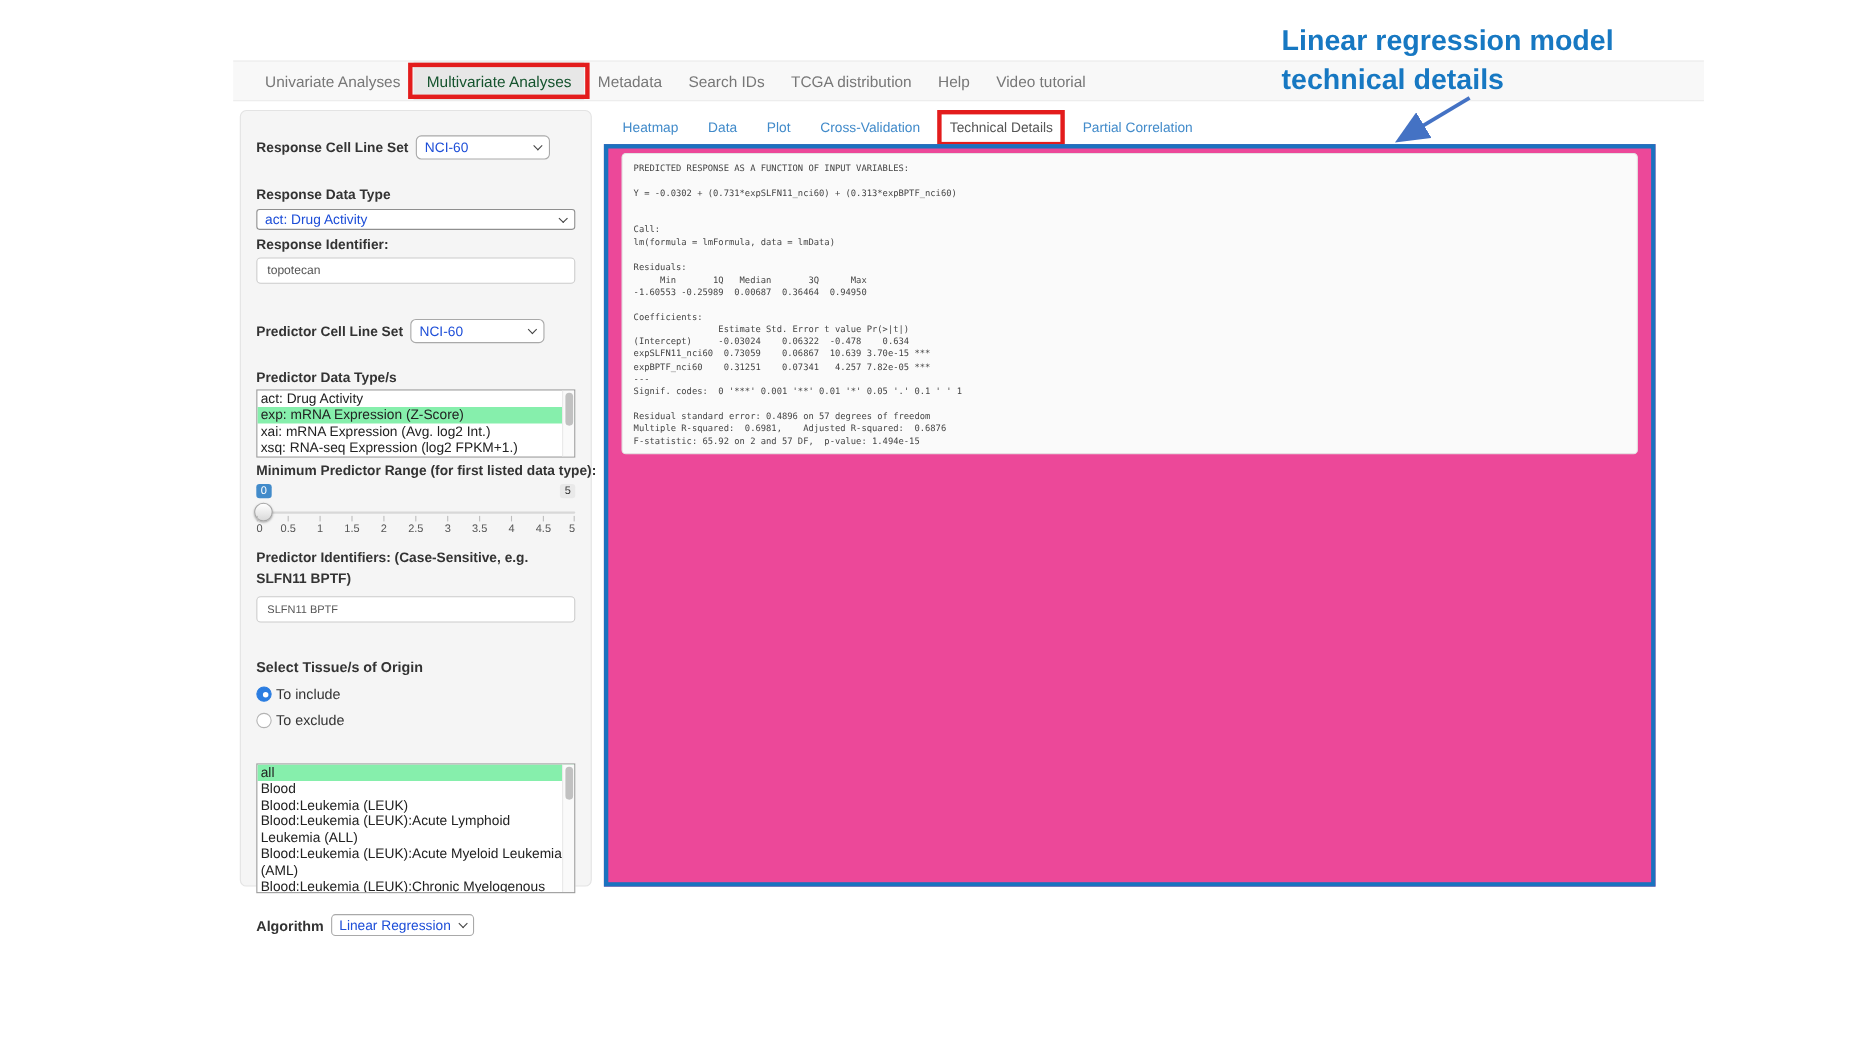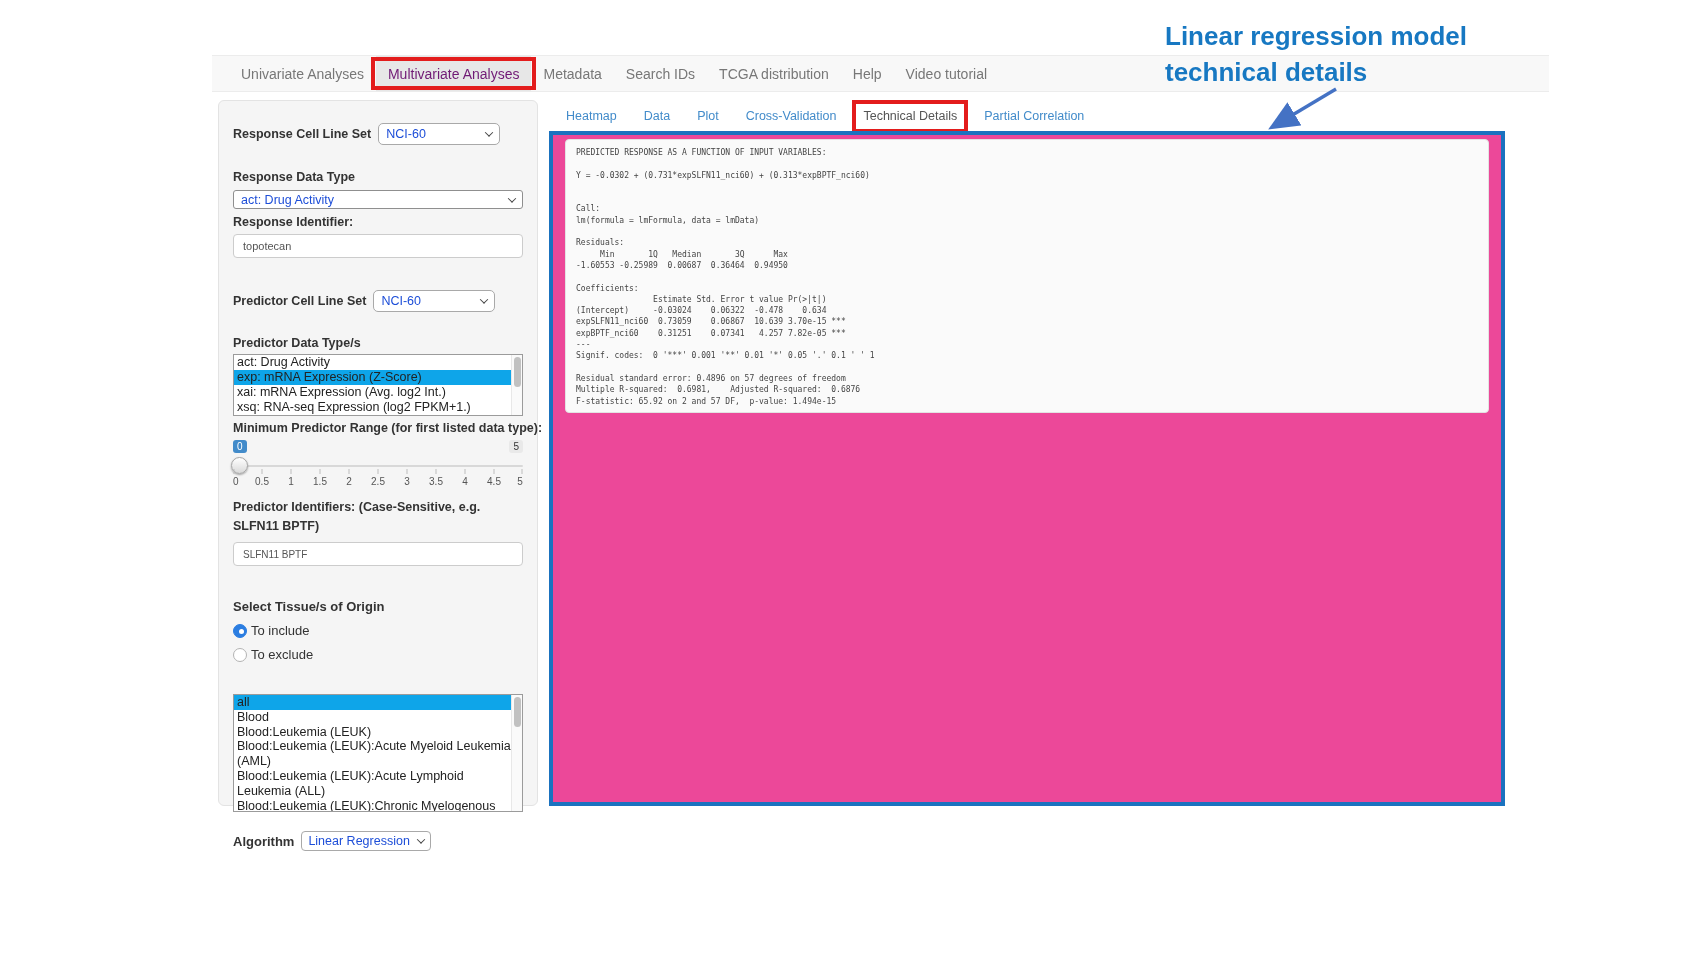--- a/index.html
+++ b/index.html
@@ -12,21 +12,21 @@
   
   .navbar {
     position:absolute; left:212px; top:55px; width:1337px; height:37px;
     background:#f8f8f8; border-top:1px solid #ececec; border-bottom:1px solid #ececec;
     display:flex; align-items:stretch; padding-left:17px;
   }
   .nav-item {
     display:flex; align-items:center; padding:0 12px; font-size:14px; color:#777;
     cursor:pointer; white-space:nowrap;
   }
-  .nav-item.active { background:#e7e7e7; color:#701a75; position:relative; }
+  .nav-item.active { background:#e7e7e7; color:#14532d; position:relative; }
   .nav-item.active::after {
     content:""; position:absolute; left:-5px; right:-5px; top:1px; bottom:1px;
     border:4px solid #e31c1c; pointer-events:none;
   }
 
   
   .sidebar {
     position:absolute; left:218px; top:100px; width:320px; height:706px;
     background:#f5f5f5; border:1px solid #e3e3e3; border-radius:6px;
     padding:14px 14px; color:#333;
@@ -47,21 +47,21 @@
   .inp {
     width:100%; height:24px; border:1px solid #ccc; border-radius:4px;
     padding:0 9px; font-size:11px; color:#555; background:#fff;
     font-family:"Liberation Sans", sans-serif;
   }
   .listbox {
     position:relative; width:100%; background:#fff; border:1px solid #9b9b9b;
     font-size:12.5px; color:#222; overflow:hidden;
   }
   .opt { padding:0 3px; line-height:15px; cursor:pointer; }
-  .opt.selected { background:#0ea5e9; }
+  .opt.selected { background:#86efac; }
   .opt-wrap { line-height:14.8px; }
   .sb {
     position:absolute; right:0; top:0; bottom:0; width:11px; background:#fafafa;
     border-left:1px solid #e8e8e8;
   }
   .sb-thumb { position:absolute; left:1.5px; top:2px; width:7px; height:30px; border-radius:4px; background:#c1c1c1; }
 
   
   .slider { position:relative; height:48px; margin-top:5px; }
   .irs-from {
@@ -224,22 +224,22 @@
     </div>
     <div class="radio">
       <span class="rb"></span>
       <span>To exclude</span>
     </div>
 
     <div class="listbox" style="margin-top:32px; height:118px;">
       <div class="opt opt-wrap selected">all</div>
       <div class="opt opt-wrap">Blood</div>
       <div class="opt opt-wrap">Blood:Leukemia (LEUK)</div>
+      <div class="opt opt-wrap">Blood:Leukemia (LEUK):Acute Lymphoid Leukemia (ALL)</div>
       <div class="opt opt-wrap">Blood:Leukemia (LEUK):Acute Myeloid Leukemia (AML)</div>
-      <div class="opt opt-wrap">Blood:Leukemia (LEUK):Acute Lymphoid Leukemia (ALL)</div>
       <div class="opt opt-wrap">Blood:Leukemia (LEUK):Chronic Myelogenous Leukemia (CML)</div>
       <div class="sb">
           <div class="sb-thumb"></div>
         </div>
     </div>
 
     <div class="row" style="margin-top:19px;">
       <span class="lbl" style="font-size:13px;">Algorithm</span>
       <div class="sel" style="height:20px; border-radius:4px; padding:0 6px;">
         <span>Linear Regression</span>

